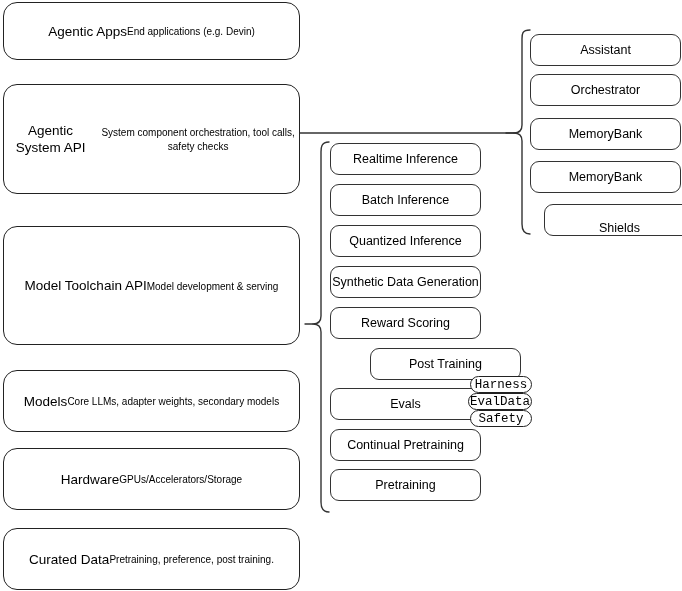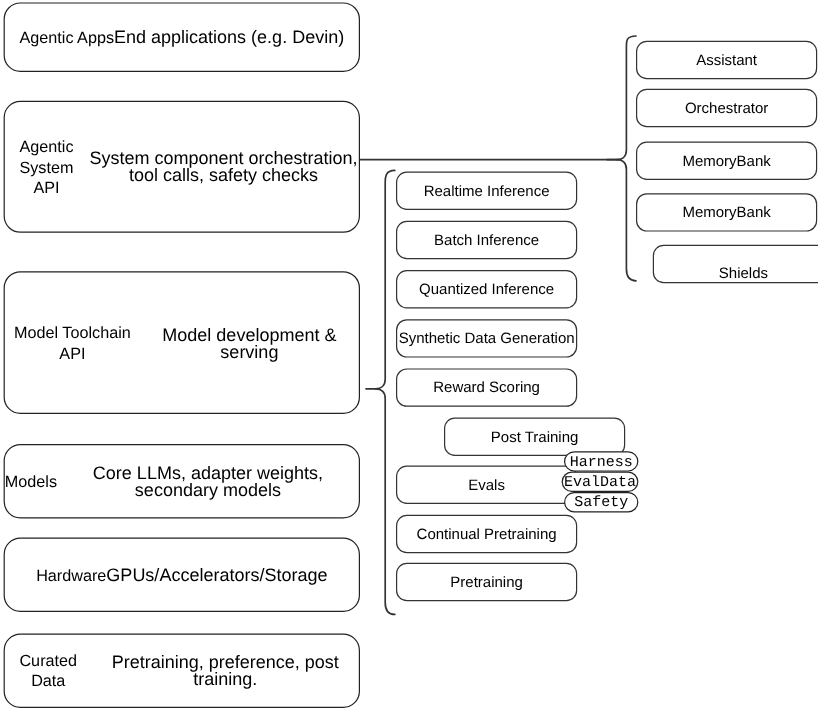--- a/index.html
+++ b/index.html
@@ -26,21 +26,21 @@
     align-items: center;
     justify-content: center;
     text-align: center;
   }
   .layer-title {
     font-size: 13.5px;
     line-height: 17px;
     color: #000;
   }
   .layer-sub {
-    font-size: 15px;
+    font-size: 10px;
     line-height: 14px;
     color: #000;
     margin-top: 2px;
   }
   .cap-box {
     position: absolute;
     box-sizing: border-box;
     border: 1.3px solid #333333;
     border-radius: 9px;
     background: #ffffff;

